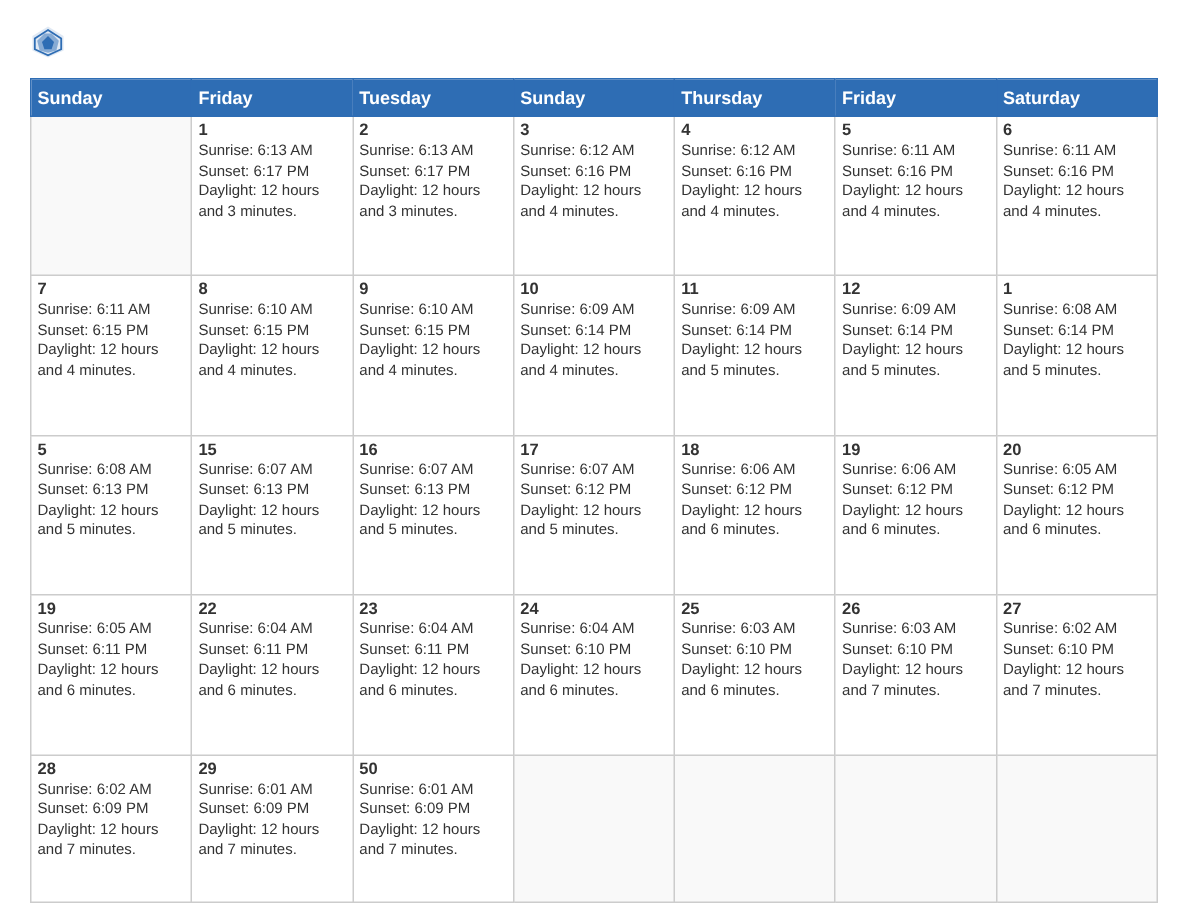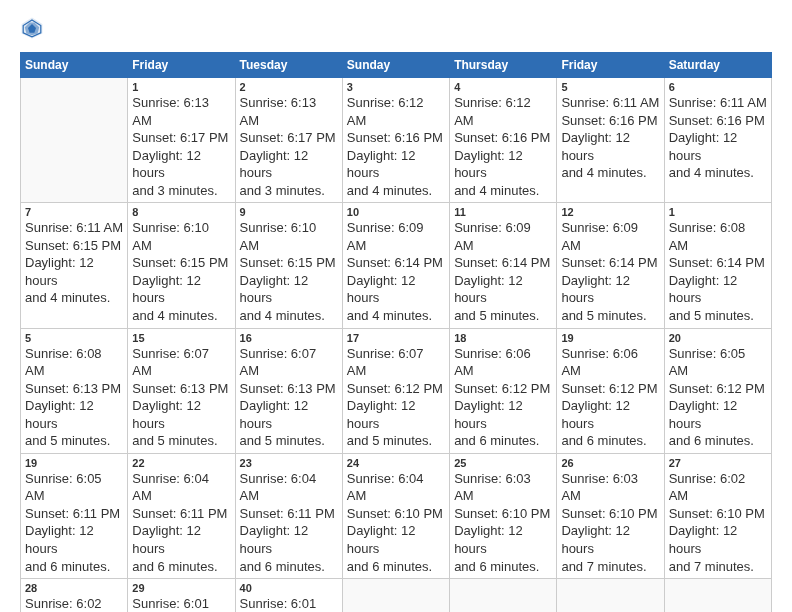--- a/index.html
+++ b/index.html
@@ -87,21 +87,21 @@
       height: 80px;
     }
     .day-num {
       font-size: 11px;
       font-weight: bold;
       color: #333;
       display: block;
       margin-bottom: 1px;
     }
     .cell-info {
-      font-size: 13px;
+      font-size: 10px;
       color: #333;
       line-height: 1.35;
     }
     .empty-cell {
       background: #f9f9f9;
     }
     .last-row td {
       height: 68px;
     }
   </style>
@@ -348,21 +348,21 @@
 and 7 minutes.</div>
           </td>
           <td>
             <span class="day-num">29</span>
             <div class="cell-info" style="white-space: pre-line;">Sunrise: 6:01 AM
 Sunset: 6:09 PM
 Daylight: 12 hours
 and 7 minutes.</div>
           </td>
           <td>
-            <span class="day-num">40</span>
+            <span class="day-num">50</span>
             <div class="cell-info" style="white-space: pre-line;">Sunrise: 6:01 AM
 Sunset: 6:09 PM
 Daylight: 12 hours
 and 7 minutes.</div>
           </td>
           <td class="empty-cell"></td>
           <td class="empty-cell"></td>
           <td class="empty-cell"></td>
           <td class="empty-cell"></td>
         </tr>

